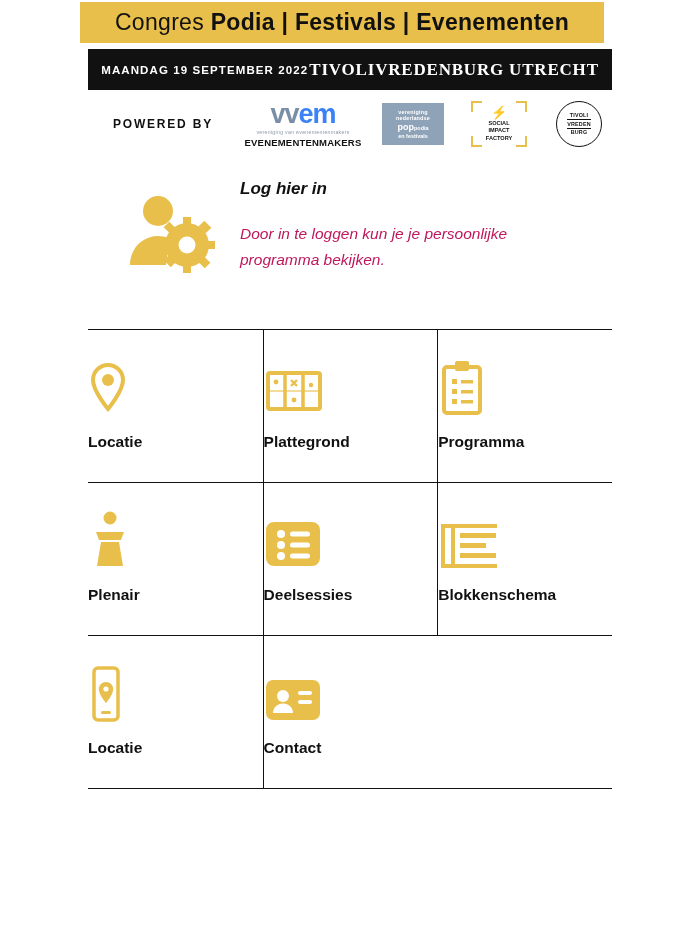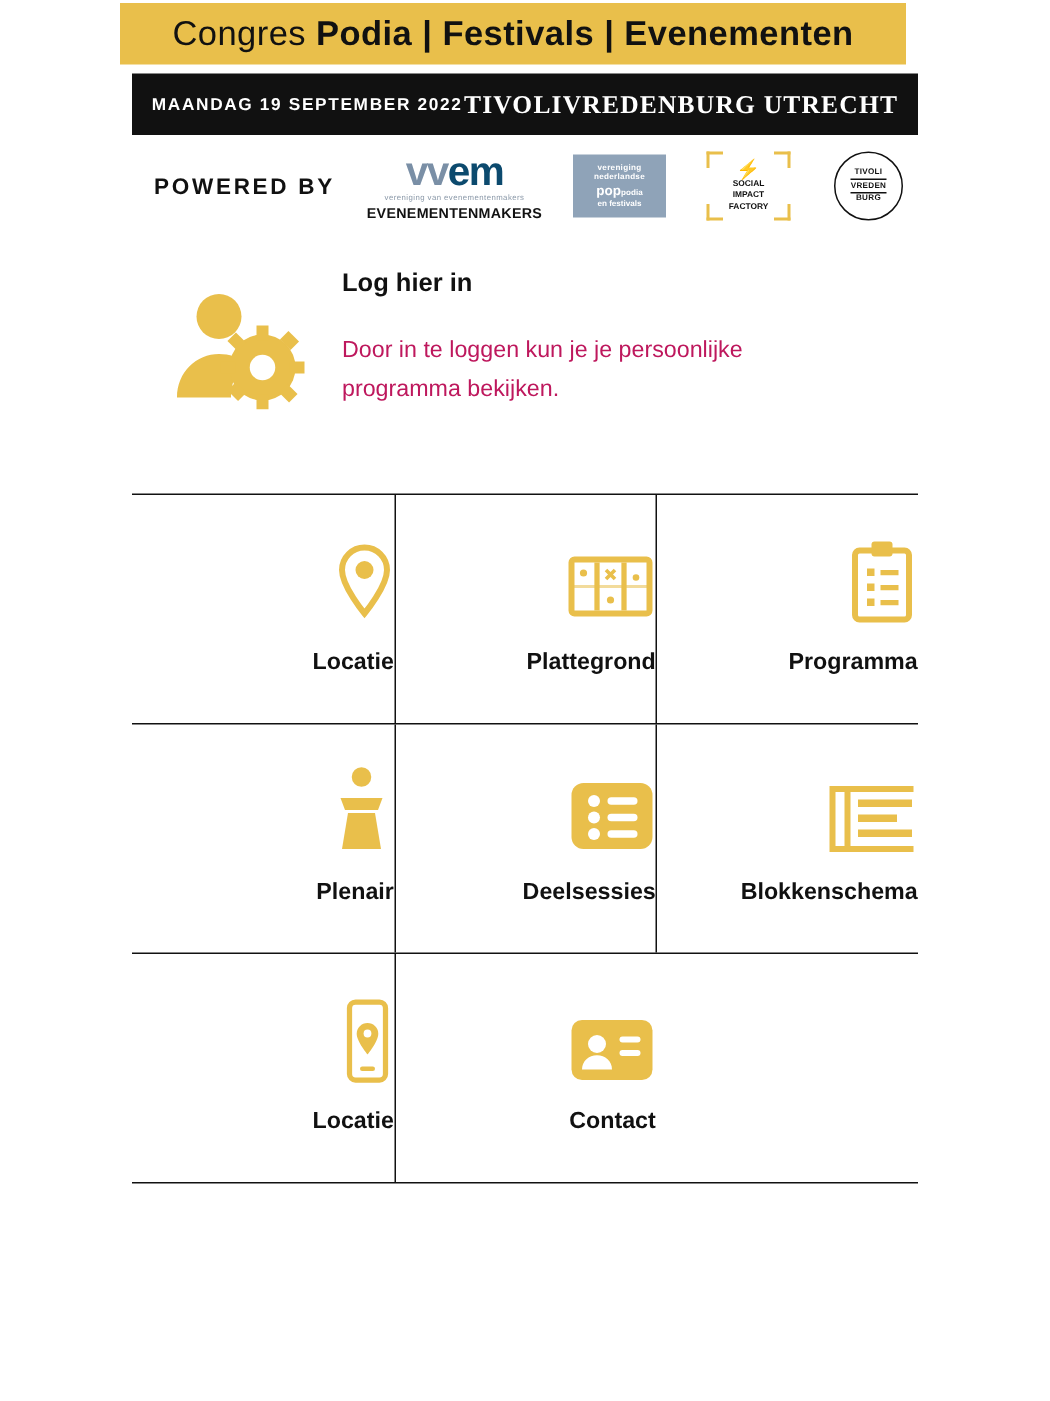--- a/index.html
+++ b/index.html
@@ -60,21 +60,21 @@
   
   .powered {
     position: absolute;
     left: 88px; top: 98px;
     width: 524px; height: 52px;
     display: flex;
     align-items: center;
     gap: 0;
   }
   .powered-label {
-    font-size: 15px;
+    font-size: 12px;
     font-weight: 700;
     letter-spacing: 1.8px;
     color: #111;
     width: 150px;
     text-align: center;
   }
 
   .logo-vvem {
     width: 130px;
     height: 48px;
@@ -83,21 +83,21 @@
     align-items: center;
     justify-content: center;
   }
   .logo-vvem .mark {
     font-size: 27px;
     font-weight: 700;
     color: #7a8fa6;
     letter-spacing: -1px;
     line-height: 1;
   }
-  .logo-vvem .mark .em { color: #0c4a6e; }
+  .logo-vvem .mark .em { color: #3b82f6; }
   .logo-vvem .tagline {
     font-size: 5.2px;
     letter-spacing: .3px;
     color: #8a98a8;
     margin-top: 1px;
   }
   .logo-vvem .sub {
     font-size: 9.5px;
     font-weight: 700;
     letter-spacing: .2px;
@@ -148,24 +148,25 @@
     align-items: center; justify-content: center;
     line-height: 1.25;
   }
   .logo-tivoli .t1 { font-size: 5.4px; font-weight: 700; letter-spacing: .2px; }
   .logo-tivoli .t2 { font-size: 5.4px; font-weight: 700; letter-spacing: .2px; border-top: 1px solid #111; border-bottom: 1px solid #111; padding: .5px 0; }
   .logo-tivoli .t3 { font-size: 5.4px; font-weight: 700; letter-spacing: .2px; }
 
   
   .login {
     position: absolute;
-    left: 88px; top: 175px;
+    left: 100px; top: 175px;
     width: 524px;
     display: flex;
     align-items: flex-start;
+    font-style: italic;
   }
   .login-icon {
     width: 140px;
     padding-top: 18px;
     display: flex; justify-content: center;
   }
   .login-text { padding-top: 4px; }
   .login-title {
     font-size: 17px; font-weight: 700; color: #111;
     margin-bottom: 22px;
@@ -185,21 +186,21 @@
   .grid-row {
     display: flex;
     border-bottom: 1.5px solid #111;
     height: 153px;
   }
   .grid-row:last-child { }
   .tile {
     width: 174.6px;
     display: flex;
     flex-direction: column;
-    align-items: flex-end;
+    align-items: flex-start;
     justify-content: center;
     padding-bottom: 6px;
     position: relative;
   }
   .tile + .tile { border-left: 1.5px solid #111; }
   .tile.empty { border-left: none; }
   .tile .glyph {
     height: 62px;
     display: flex; align-items: flex-end; justify-content: center;
     margin-bottom: 16px;

